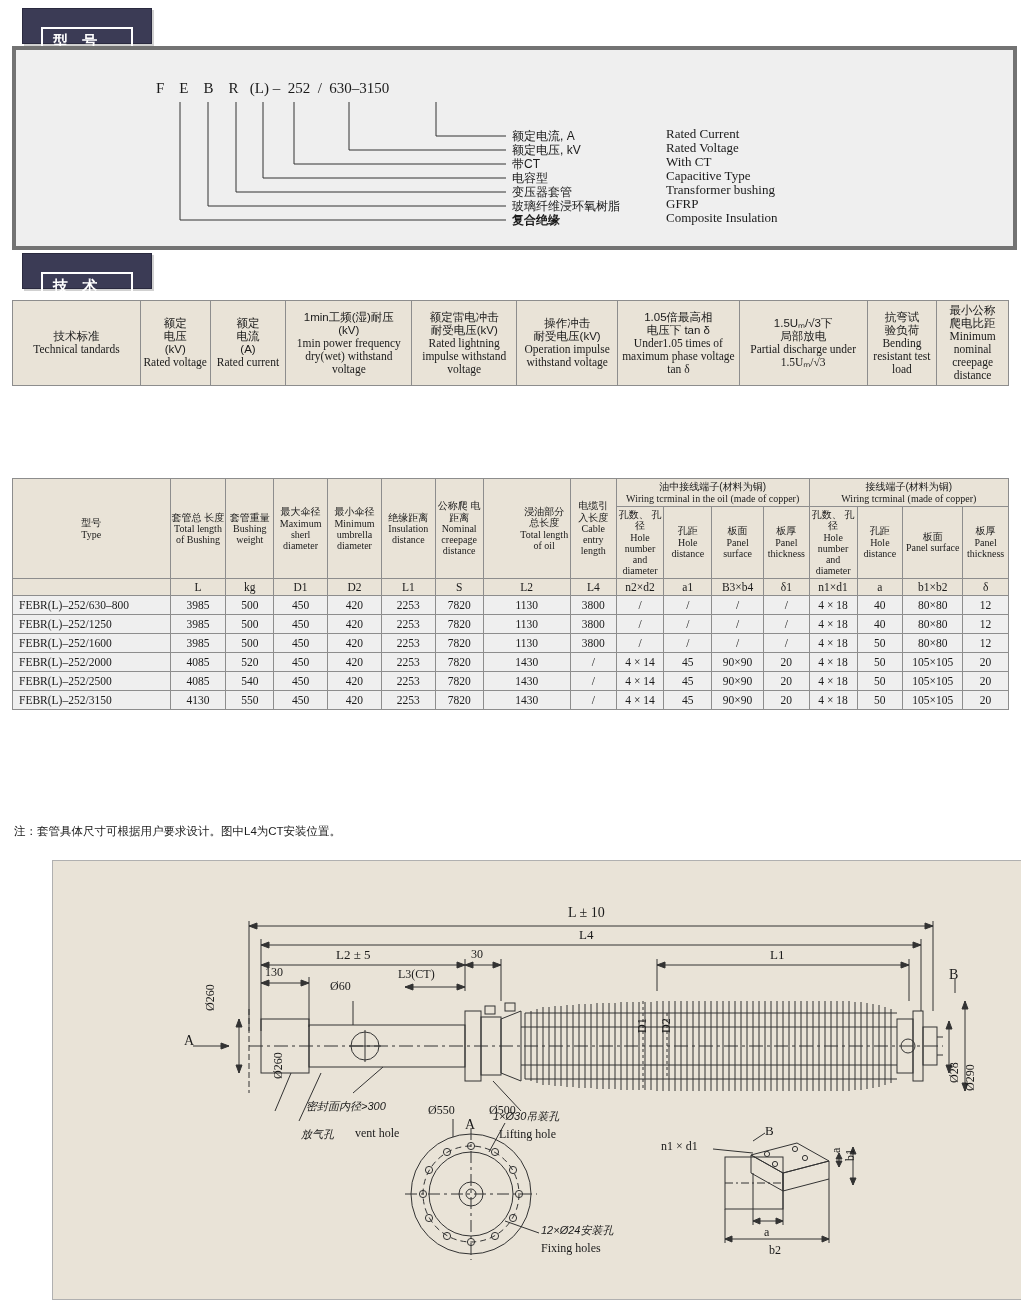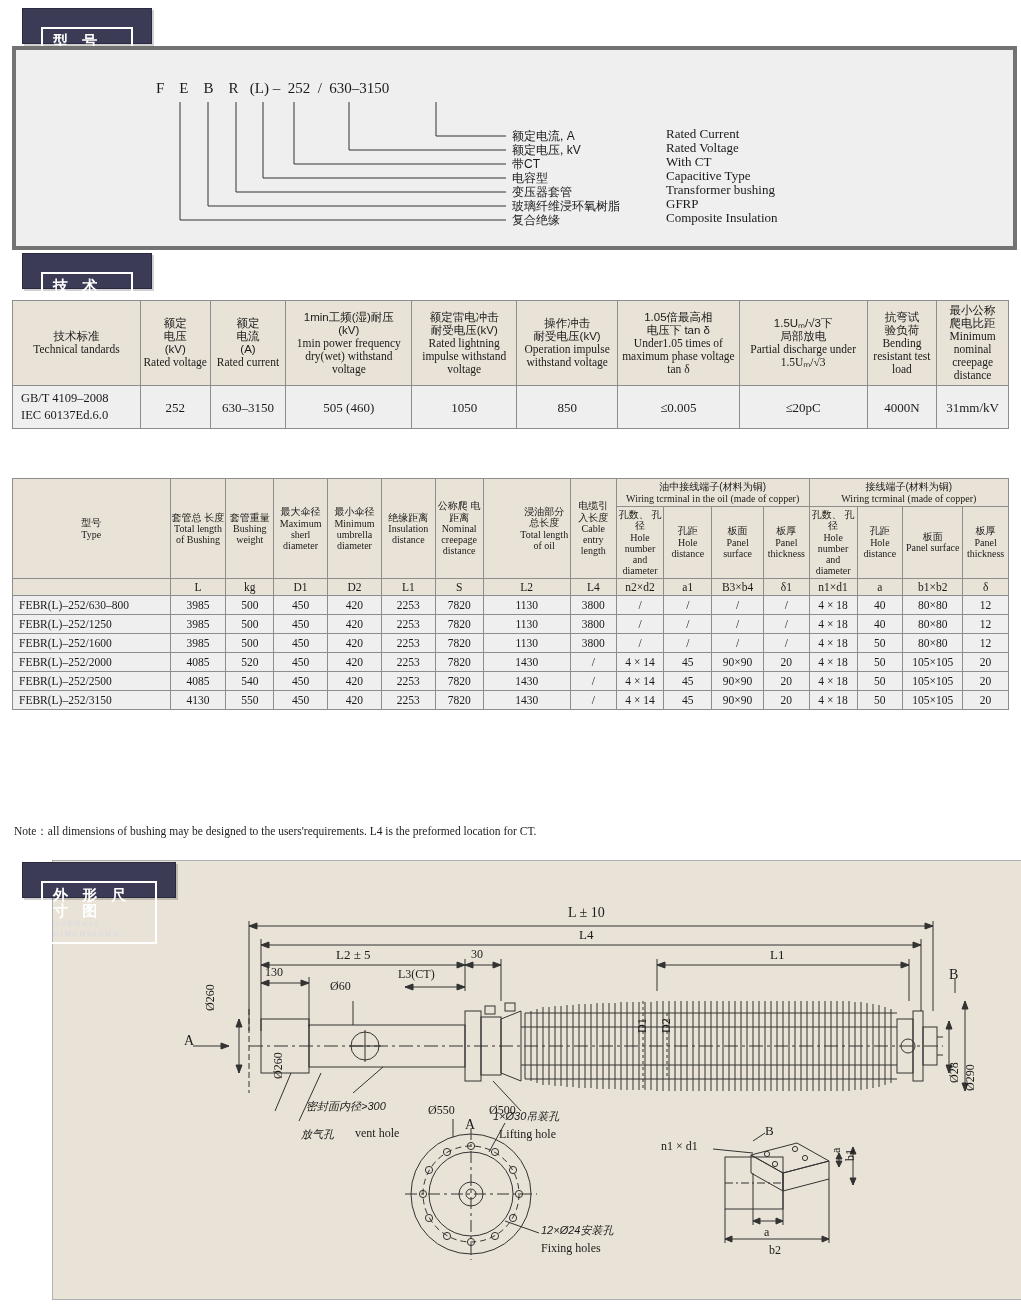--- a/index.html
+++ b/index.html
@@ -81,21 +81,21 @@
         <path d="M420,52 L420,86 L490,86"></path>
       </g>
     </svg>
 
     <div class="lbl-cn" style="left:496px;top:78px;">额定电流, A</div>
     <div class="lbl-cn" style="left:496px;top:92px;">额定电压, kV</div>
     <div class="lbl-cn" style="left:496px;top:106px;">带CT</div>
     <div class="lbl-cn" style="left:496px;top:120px;">电容型</div>
     <div class="lbl-cn" style="left:496px;top:134px;">变压器套管</div>
     <div class="lbl-cn" style="left:496px;top:148px;">玻璃纤维浸环氧树脂</div>
-    <div class="lbl-cn" style="left:496px;top:162px;">复合绝缘</div>
+    <div class="lbl-cn" style="left:496px;top:162px;font-weight:bold;">复合绝缘</div>
 
     <div class="lbl-en" style="left:650px;top:76px;">Rated Current</div>
     <div class="lbl-en" style="left:650px;top:90px;">Rated Voltage</div>
     <div class="lbl-en" style="left:650px;top:104px;">With CT</div>
     <div class="lbl-en" style="left:650px;top:118px;">Capacitive Type</div>
     <div class="lbl-en" style="left:650px;top:132px;">Transformer bushing</div>
     <div class="lbl-en" style="left:650px;top:146px;">GFRP</div>
     <div class="lbl-en" style="left:650px;top:160px;">Composite Insulation</div>
   </div>
 
@@ -153,35 +153,20 @@
       <th style="width:62px;">
         <div class="cnline">抗弯试</div>
         <div class="cnline">验负荷</div>
         <div>Bending resistant test load</div>
       </th>
       <th style="width:64px;">
         <div class="cnline">最小公称</div>
         <div class="cnline">爬电比距</div>
         <div>Minimum nominal creepage distance</div>
       </th>
-    </tr>
-    <tr>
-      <td class="std">
-        <div>GB/T 4109–2008</div>
-        <div>IEC 60137Ed.6.0</div>
-      </td>
-      <td>252</td>
-      <td>630–3150</td>
-      <td>505 (460)</td>
-      <td>1050</td>
-      <td>850</td>
-      <td>≤0.005</td>
-      <td>≤20pC</td>
-      <td>4000N</td>
-      <td>31mm/kV</td>
     </tr>
   </tbody>
     </table>
 
   <table class="t2">
     <tbody>
         <tr>
       <th rowspan="2" style="width:152px;">
         <div class="thcn">型号</div>
         <div class="then">Type</div>
@@ -398,29 +383,23 @@
       <td>20</td>
       <td>4 × 18</td>
       <td>50</td>
       <td>105×105</td>
       <td>20</td>
     </tr>
   </tbody>
     </table>
 
   <div class="note">
-    <div class="n2">Note：all dimensions of bushing may be designed to the users'requirements.  L4 is the preformed location for CT.</div>
+    <div class="n1">注：套管具体尺寸可根据用户要求设计。图中L4为CT安装位置。</div>
   </div>
 
-  <div class="banner" style="left:22px;top:862px;width:152px;height:34px;z-index:5;">
-    <div class="inner">
-      <div class="cn">外 形 尺 寸 图</div>
-      <div class="en">OVERALL DIMENSIONS</div>
-    </div>
-  </div>
 
   <div class="draw">
 
     <svg width="997" height="438" viewBox="0 0 997 438">
       <g stroke="#333" fill="none" stroke-width="1">
 
         <line x1="196" y1="60" x2="196" y2="170"></line>
         <line x1="880" y1="60" x2="880" y2="150"></line>
         <line x1="196" y1="65" x2="880" y2="65"></line>
         <path d="M196,65 l8,-3 l0,6 z" fill="#333"></path>

